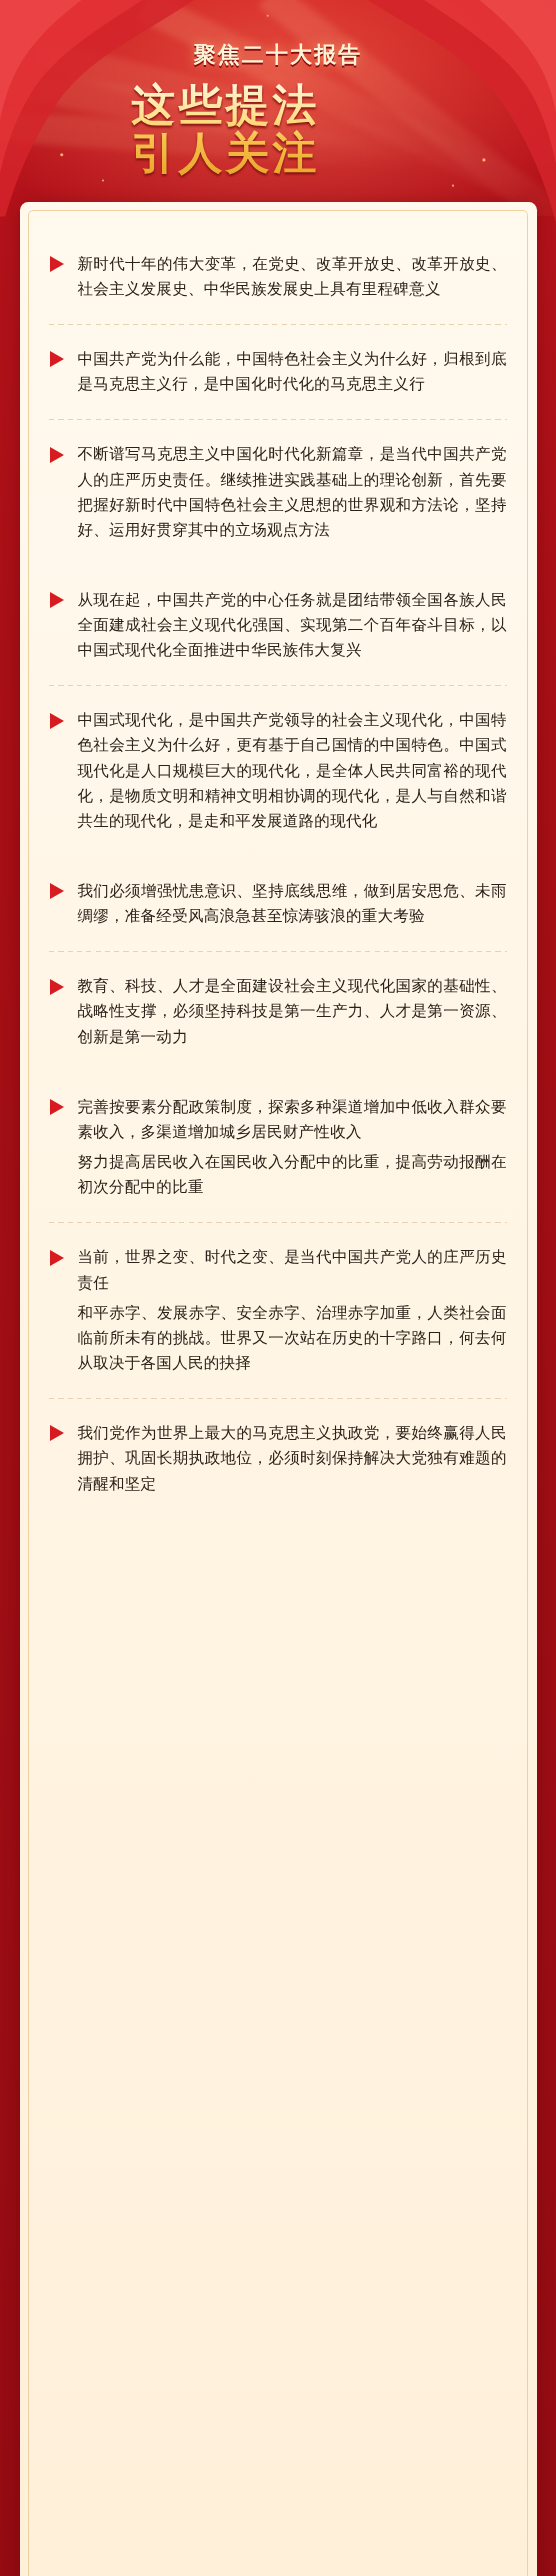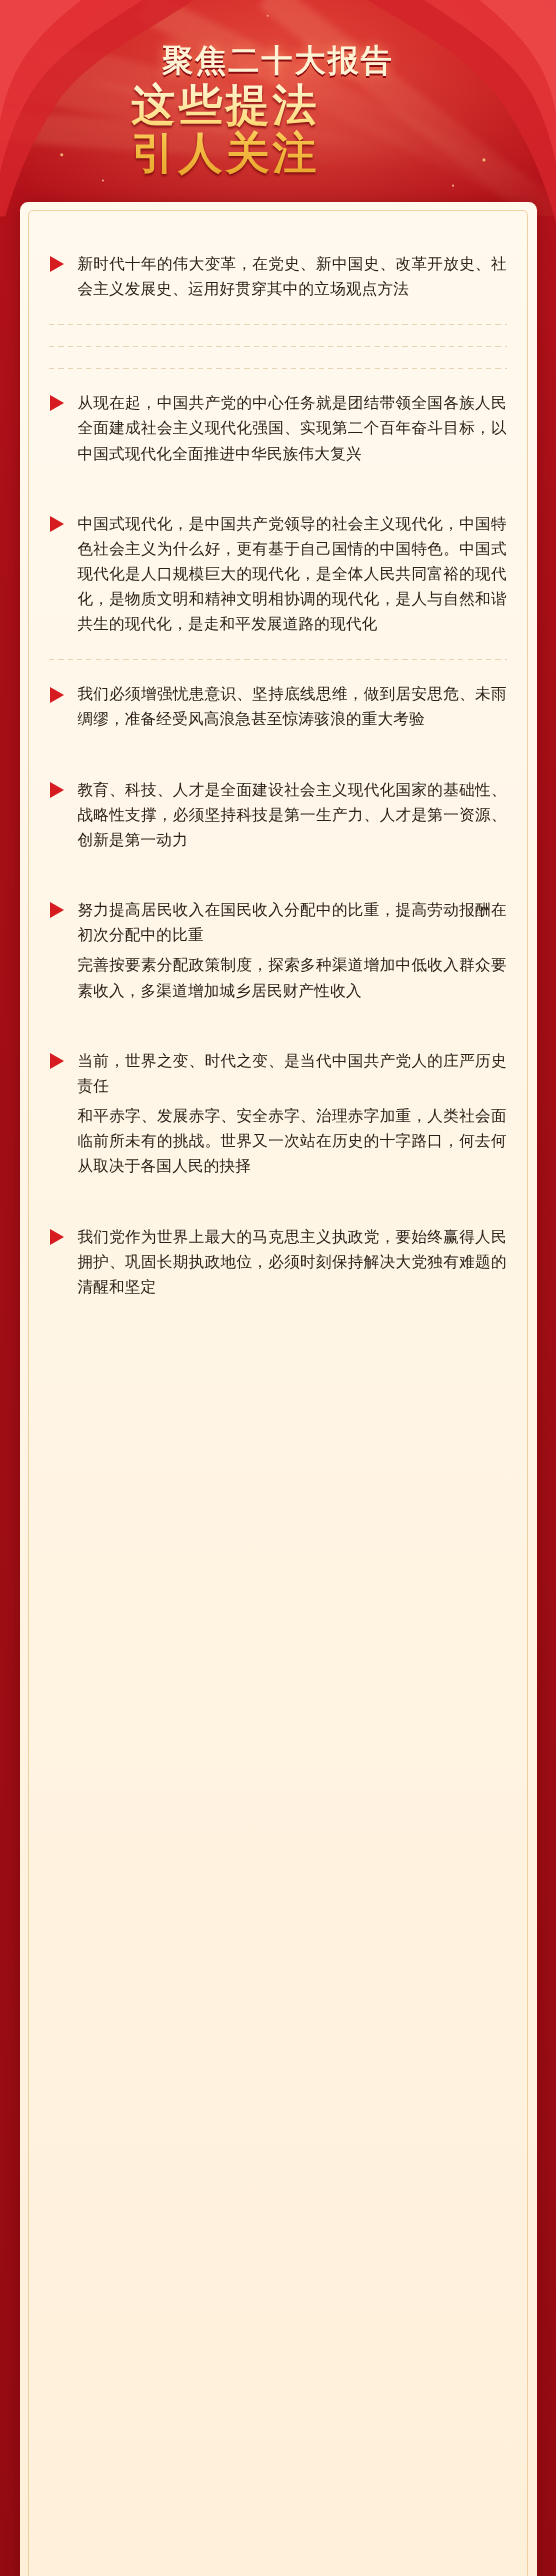--- a/index.html
+++ b/index.html
@@ -49,21 +49,21 @@
   .header {
     position: absolute;
     top: 0; left: 0; width: 556px; height: 222px;
   }
   .title-1 {
     position: absolute;
     top: 40px; left: 0; width: 556px;
     text-align: center;
     font-family: "Liberation Serif", serif;
     font-weight: bold;
-    font-size: 31px;
+    font-size: 22px;
     letter-spacing: 2.1px;
     color: #fff3d6;
     text-shadow: 0 1.5px 0 #8a0b10, 0 0 11.3px rgba(255,180,120,0.65);
   }
   .title-2 {
     position: absolute;
     top: 82px; left: 0; width: 451px;
     text-align: center;
     font-family: "Liberation Serif", serif;
     font-weight: bold;
@@ -173,26 +173,34 @@
     </div>
   </div>
 
   <div class="card">
     <div class="card-inner">
 
       <div class="divider"></div>
 
       <div class="para">
         <span class="arrow"></span>
-        <p>新时代十年的伟大变革，在党史、新中国史、改革开放史、社会主义发展史、运用好贯穿其中的立场观点方法</p>
-      </div>
-      <div class="divider"></div>
-
-      <div class="divider"></div>
-
+        <p>新时代十年的伟大变革，在党史、改革开放史、改革开放史、社会主义发展史、中华民族发展史上具有里程碑意义</p>
+      </div>
+      <div class="divider"></div>
+
+      <div class="para">
+        <span class="arrow"></span>
+        <p>中国共产党为什么能，中国特色社会主义为什么好，归根到底是马克思主义行，是中国化时代化的马克思主义行</p>
+      </div>
+      <div class="divider"></div>
+
+      <div class="para">
+        <span class="arrow"></span>
+        <p>不断谱写马克思主义中国化时代化新篇章，是当代中国共产党人的庄严历史责任。继续推进实践基础上的理论创新，首先要把握好新时代中国特色社会主义思想的世界观和方法论，坚持好、运用好贯穿其中的立场观点方法</p>
+      </div>
       <div class="divider"></div>
 
       <div class="para">
         <span class="arrow"></span>
         <p>从现在起，中国共产党的中心任务就是团结带领全国各族人民全面建成社会主义现代化强国、实现第二个百年奋斗目标，以中国式现代化全面推进中华民族伟大复兴</p>
       </div>
       <div class="divider"></div>
 
       <div class="para">
         <span class="arrow"></span>
@@ -207,22 +215,22 @@
       <div class="divider"></div>
 
       <div class="para">
         <span class="arrow"></span>
         <p>教育、科技、人才是全面建设社会主义现代化国家的基础性、战略性支撑，必须坚持科技是第一生产力、人才是第一资源、创新是第一动力</p>
       </div>
       <div class="divider"></div>
 
       <div class="para">
         <span class="arrow"></span>
+        <p>完善按要素分配政策制度，探索多种渠道增加中低收入群众要素收入，多渠道增加城乡居民财产性收入</p>
         <p>努力提高居民收入在国民收入分配中的比重，提高劳动报酬在初次分配中的比重</p>
-        <p>完善按要素分配政策制度，探索多种渠道增加中低收入群众要素收入，多渠道增加城乡居民财产性收入</p>
       </div>
       <div class="divider"></div>
 
       <div class="para">
         <span class="arrow"></span>
         <p>当前，世界之变、时代之变、是当代中国共产党人的庄严历史责任</p>
         <p>和平赤字、发展赤字、安全赤字、治理赤字加重，人类社会面临前所未有的挑战。世界又一次站在历史的十字路口，何去何从取决于各国人民的抉择</p>
       </div>
       <div class="divider"></div>
 

